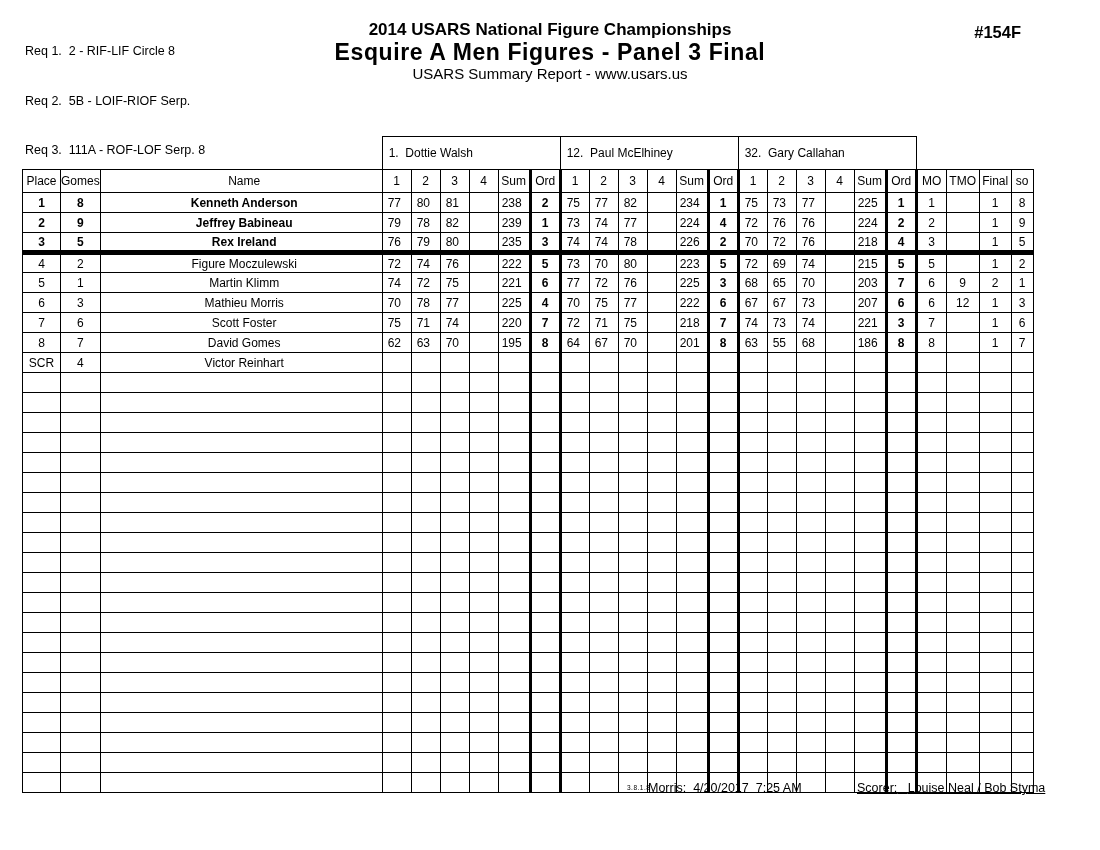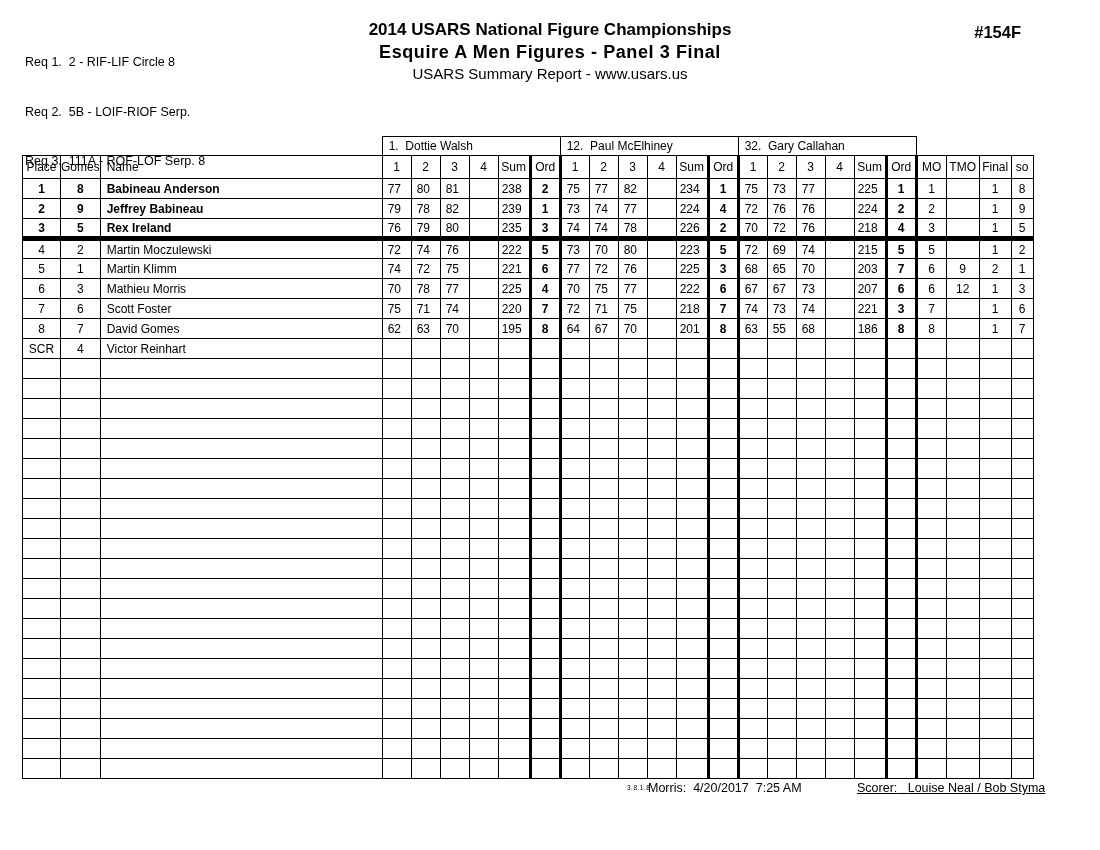--- a/index.html
+++ b/index.html
@@ -2,41 +2,41 @@
 <html><head>
 <meta charset="utf-8">
 <style>
   html,body{margin:0;padding:0;background:#fff;}
   body{
     width:1100px;height:850px;position:relative;
     font-family:"Liberation Sans", sans-serif;color:#000;
     -webkit-font-smoothing:none;
   }
   
-  .req-block{position:absolute;left:25px;top:21px;font-size:12.5px;line-height:16.5px;white-space:pre;}
+  .req-block{position:absolute;left:25px;top:10px;font-size:12.5px;line-height:16.5px;white-space:pre;}
   .title-block{position:absolute;left:0;top:20px;width:1100px;text-align:center;}
   .title-main{font-size:17px;font-weight:bold;line-height:20px;}
   .title-venue{font-size:14px;line-height:18px;}
-  .title-event{font-size:18px;font-weight:bold;letter-spacing:0.6px;line-height:24px;}
+  .title-event{font-size:23px;font-weight:bold;letter-spacing:0.6px;line-height:24px;}
   .title-sub{font-size:15px;line-height:20px;}
   .event-number{position:absolute;right:79px;top:23px;font-size:16.5px;font-weight:bold;}
   
   .tbl-wrap{position:absolute;left:22px;top:136px;}
   table{border-collapse:collapse;table-layout:fixed;}
   td,th{
     border:1px solid #000;box-sizing:border-box;height:20px;
     font-size:12px;font-weight:normal;padding:0;overflow:hidden;
     white-space:pre;vertical-align:middle;
   }
-  tr.judge-row td, tr.judge-row th{height:19px;}
+  tr.judge-row td, tr.judge-row th{height:33px;}
   tr.colhead-row td, tr.colhead-row th{height:23px;}
   .nb{border:none;}
   .judge-box{text-align:left;padding-left:6px;}
   .ctr{text-align:center;}
-  .cname{text-align:left;padding-left:6px;}
+  .cname{text-align:center;padding-left:6px;}
   .score{text-align:left;padding-left:5px;}
   .sum{text-align:left;padding-left:3px;}
   .ord{border-left:3px solid #000;border-right:3px solid #000;text-align:center;font-weight:bold;}
   th.ord{font-weight:normal;}
   tr.bold-row .b{font-weight:bold;}
   tr.thick-div td{border-bottom:5px solid #000;}
   
   .footer-version{position:absolute;left:627px;top:784px;font-size:6.5px;letter-spacing:0.5px;}
   .footer-printed{position:absolute;left:648px;top:781px;font-size:12.5px;white-space:pre;}
   .footer-scorer{position:absolute;left:857px;top:781px;font-size:12.5px;white-space:pre;text-decoration:underline;}
@@ -119,21 +119,21 @@
           <th class="ord">Ord</th>
           <th class="ctr">MO</th>
           <th class="ctr">TMO</th>
           <th class="ctr">Final</th>
           <th class="ctr">so</th>
         </tr>
 
     <tr class="bold-row">
           <td class="ctr b">1</td>
           <td class="ctr b">8</td>
-          <td class="cname b">Babineau Anderson</td>
+          <td class="cname b">Kenneth Anderson</td>
           <td class="score">77</td>
           <td class="score">80</td>
           <td class="score">81</td>
           <td class="score"></td>
           <td class="sum">238</td>
           <td class="ord">2</td>
           <td class="score">75</td>
           <td class="score">77</td>
           <td class="score">82</td>
           <td class="score"></td>
@@ -200,21 +200,21 @@
           <td class="sum">218</td>
           <td class="ord">4</td>
           <td class="ctr">3</td>
           <td class="ctr"></td>
           <td class="ctr">1</td>
           <td class="ctr">5</td>
         </tr>
         <tr>
           <td class="ctr b">4</td>
           <td class="ctr b">2</td>
-          <td class="cname b">Martin Moczulewski</td>
+          <td class="cname b">Figure Moczulewski</td>
           <td class="score">72</td>
           <td class="score">74</td>
           <td class="score">76</td>
           <td class="score"></td>
           <td class="sum">222</td>
           <td class="ord">5</td>
           <td class="score">73</td>
           <td class="score">70</td>
           <td class="score">80</td>
           <td class="score"></td>

